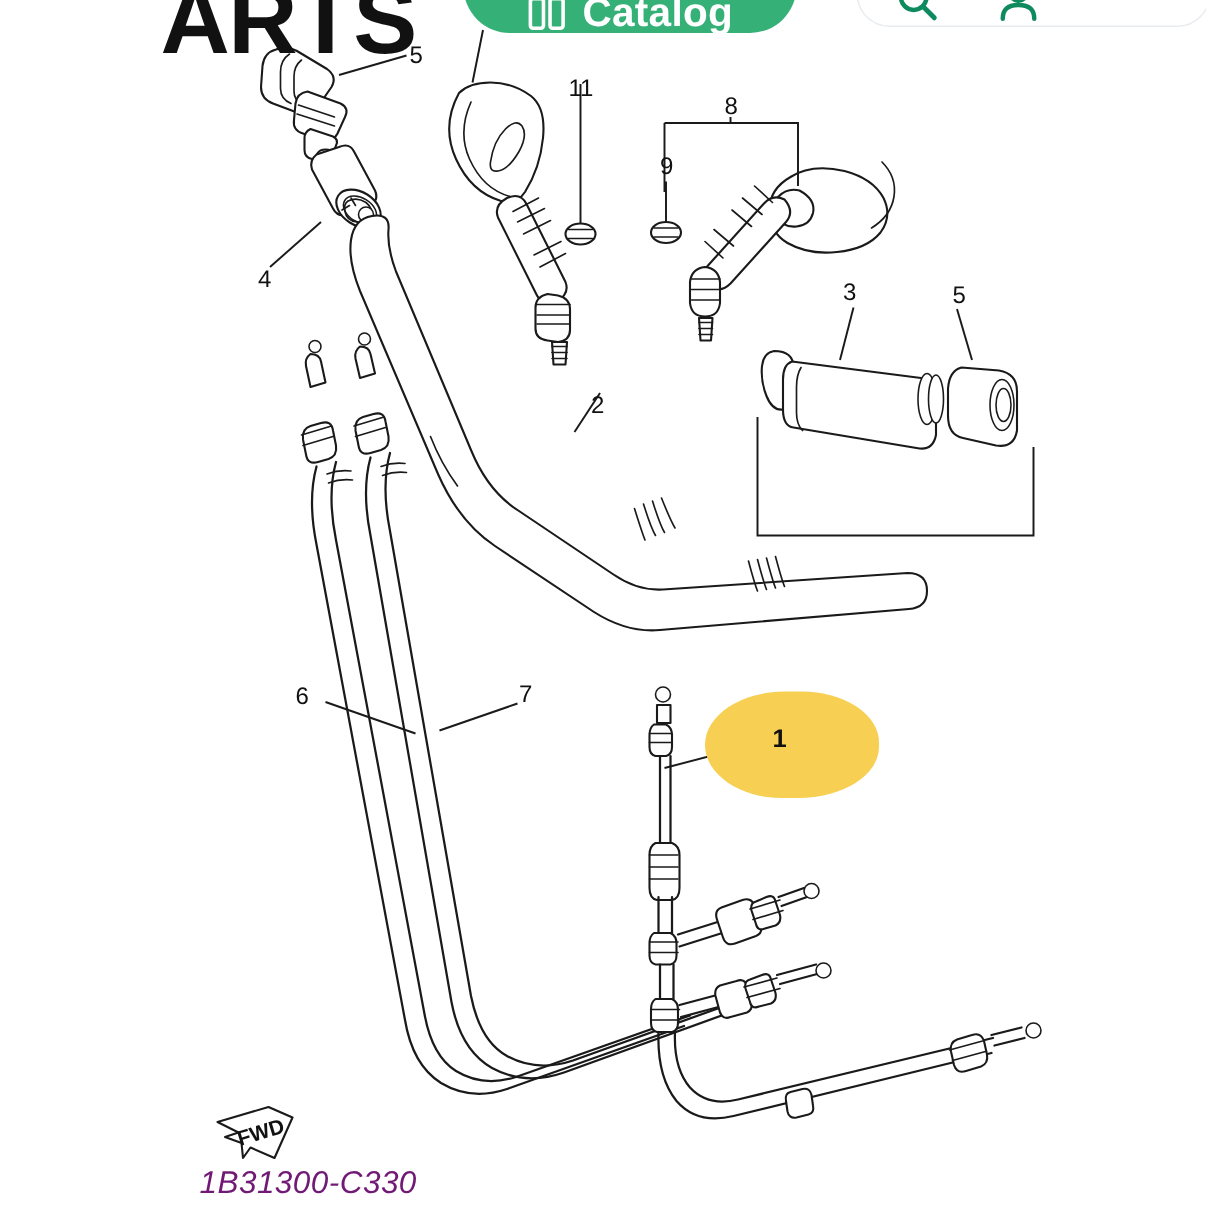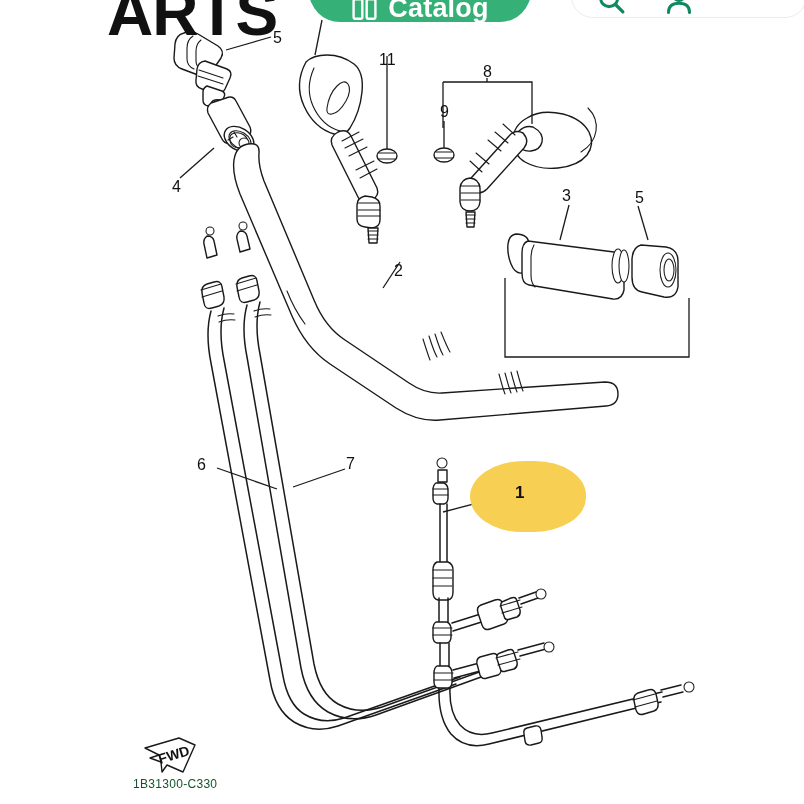--- a/index.html
+++ b/index.html
@@ -45,21 +45,21 @@
     background:#f7cf52;border-radius:48% 46% 48% 46%/52% 50% 50% 52%;
   }
 
   
   .lab{
     position:absolute;font-family:"Liberation Sans", sans-serif;
     font-size:16px;color:#111;line-height:1;white-space:nowrap;
   }
   .partno{
     position:absolute;left:133px;top:777px;
-    font-size:12px;color:#14532d;letter-spacing:.3px;white-space:nowrap;
+    font-size:21px;color:#701a75;letter-spacing:.3px;white-space:nowrap;font-style:italic;
   }
   .title-parts{
     position:absolute;left:107px;top:-24px;
     font-size:64px;font-weight:800;color:#111;letter-spacing:-1px;
     white-space:nowrap;font-family:"Liberation Sans", sans-serif;
   }
 </style>
 </head>
 <body>
 

